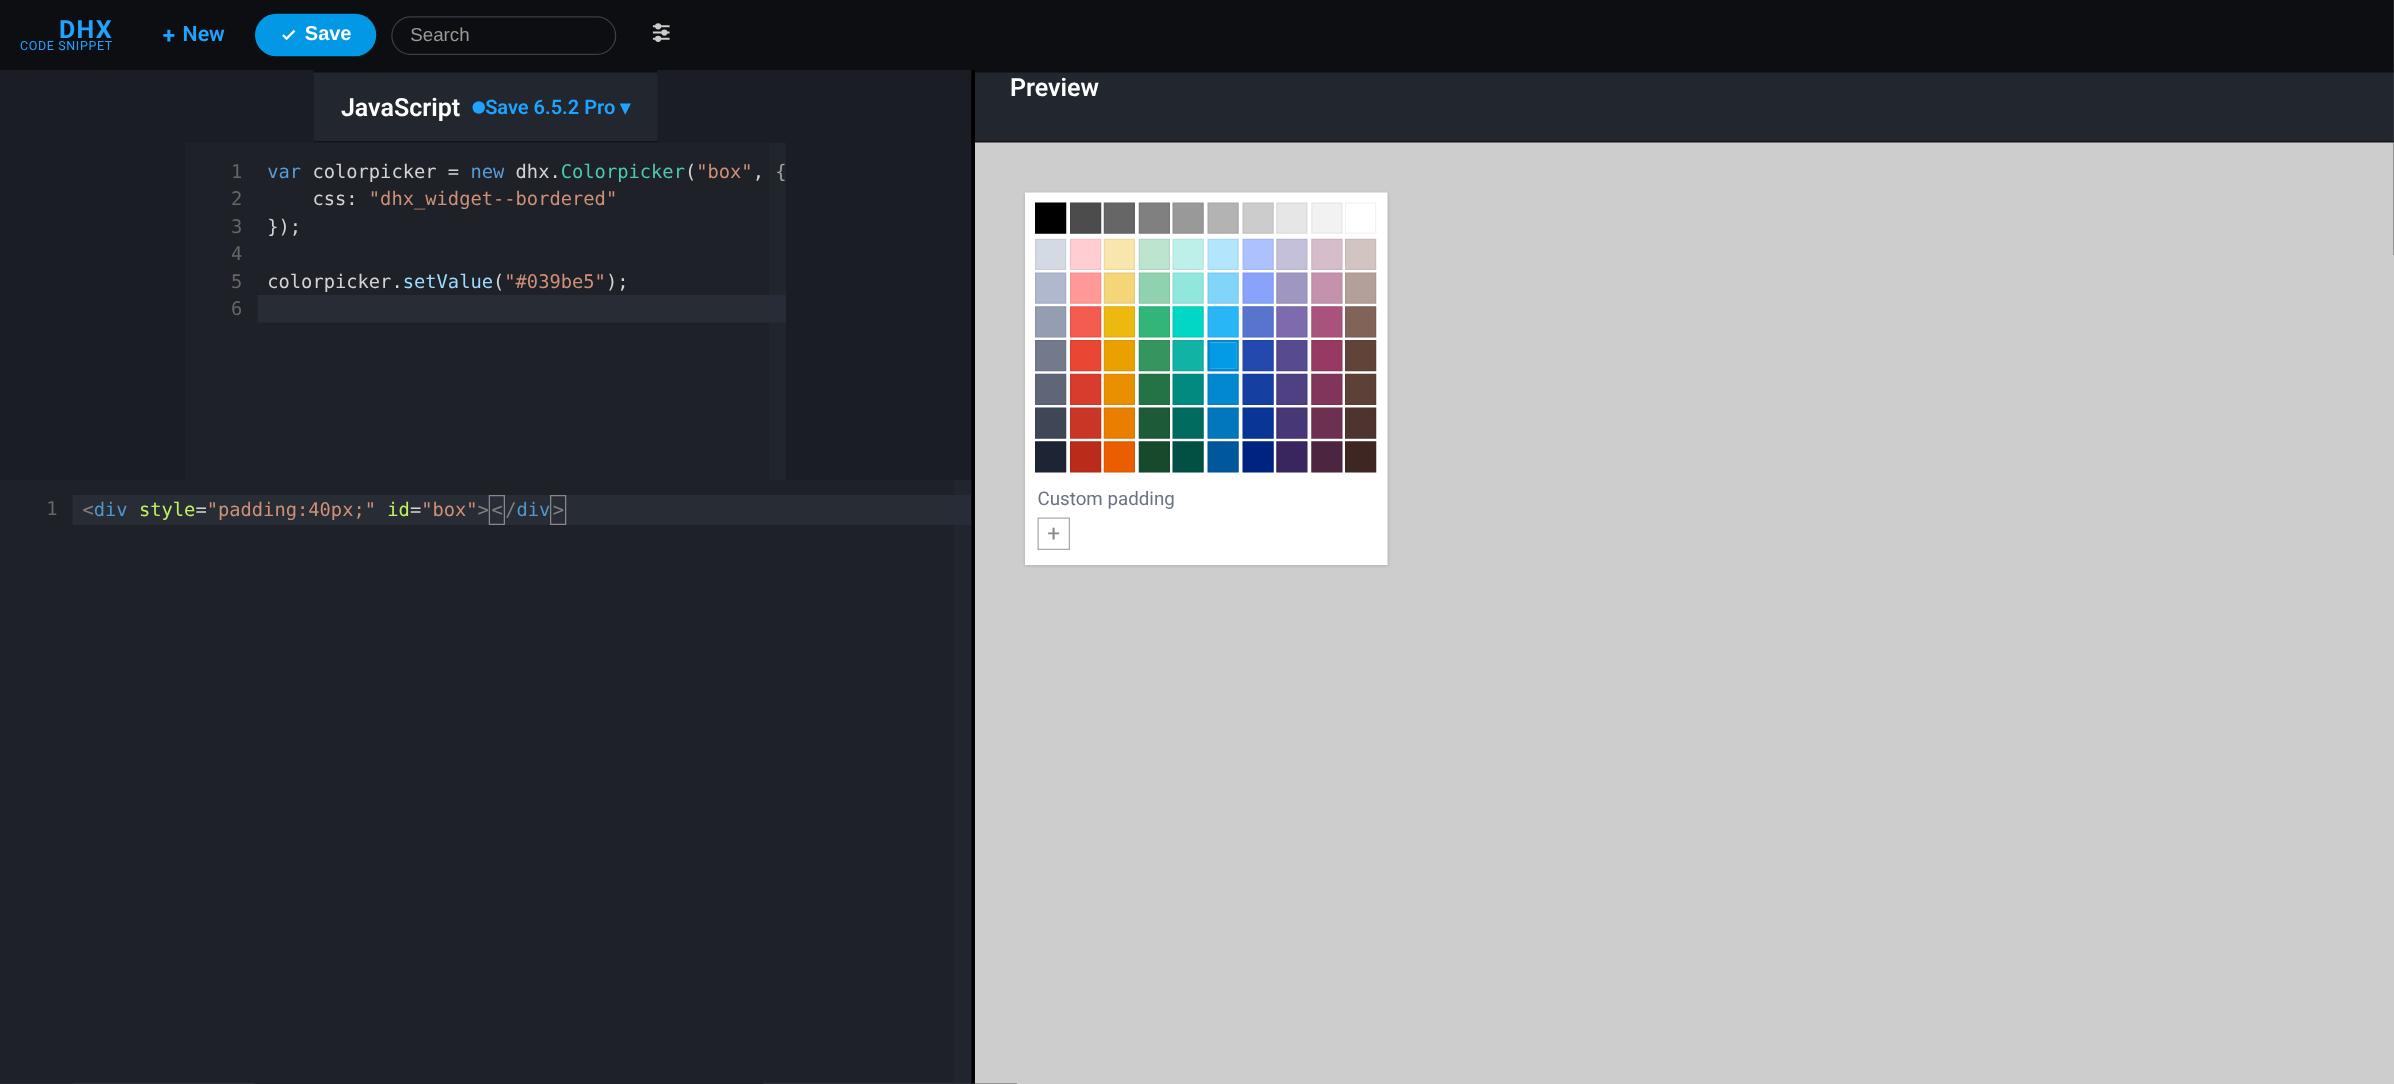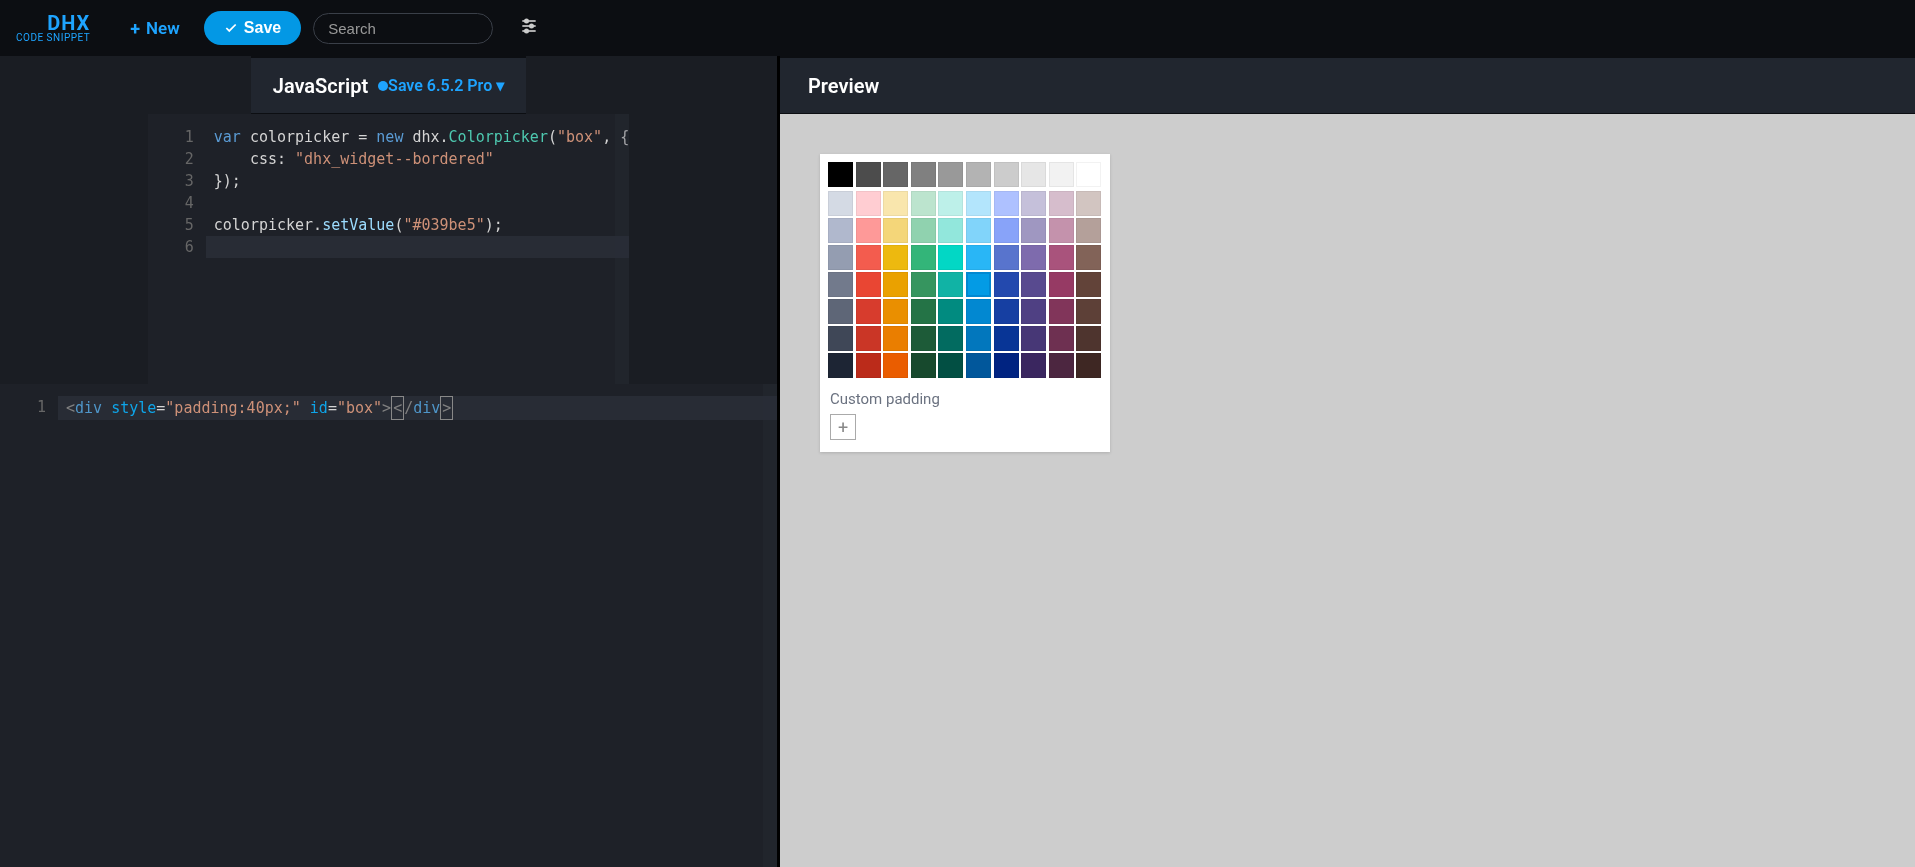--- a/index.html
+++ b/index.html
@@ -27,26 +27,26 @@
 .code { flex:1; padding:12px 0 0 8px; line-height:22px; white-space:pre; position:relative; }
 .k-var { color:#5a9bd4; }
 .k-new { color:#5a9bd4; }
 .ident { color:#d4d4d4; }
 .prop { color:#9cdcfe; }
 .cls { color:#4ec9b0; }
 .str { color:#ce9178; }
 .punct { color:#d4d4d4; }
 .tag { color:#808080; }
 .tagname { color:#4f96c9; }
-.attr { color:#0ea5e9; }
+.attr { color:#bef264; }
 .line-hl { background:#282c35; display:block; margin-left:-8px; padding-left:8px; }
 .panel-js { height:328px; display:flex; flex-direction:column;align-items:center; }
 .panel-html { flex:1; display:flex; flex-direction:column; }
 .right { flex:1; display:flex; flex-direction:column; }
-.preview-head { height:58px; background:#21262f; display:flex; align-items:center; padding:0 28px; border-top:2px solid #0c0e12; border-bottom:1px solid #0c0e12;}
+.preview-head { height:58px; background:#21262f; display:flex; align-items:flex-start; padding:0 28px; border-top:2px solid #0c0e12; border-bottom:1px solid #0c0e12;}
 .preview-title { color:#fff; font-size:20px; font-weight:600; }
 .preview-body { flex:1; background:#cdcdcd; padding:40px; }
 .colorpicker { background:#fff; width:290px; padding:8px; box-shadow:0 1px 3px rgba(0,0,0,0.15); }
 .swatch-grid { display:grid; grid-template-columns:repeat(10,1fr); gap:2px; }
 .swatch { width:25px; height:25px; cursor:pointer; border:1px solid rgba(0,0,0,0.05); }
 .swatch.selected { outline:2px solid #0288d1; outline-offset:-2px; border:2px solid #fff; }
 .grid-gap { height:4px; }
 .custom-label { color:#6b7280; font-size:15px; margin:12px 0 6px 2px; }
 .add-box { width:26px; height:26px; border:1px solid #aaa; display:flex; align-items:center; justify-content:center; color:#888; font-size:18px; cursor:pointer; margin-left:2px; margin-bottom:4px;}
 .cursor-box { display:inline-block; border:1px solid #888; padding:0 1px; }

